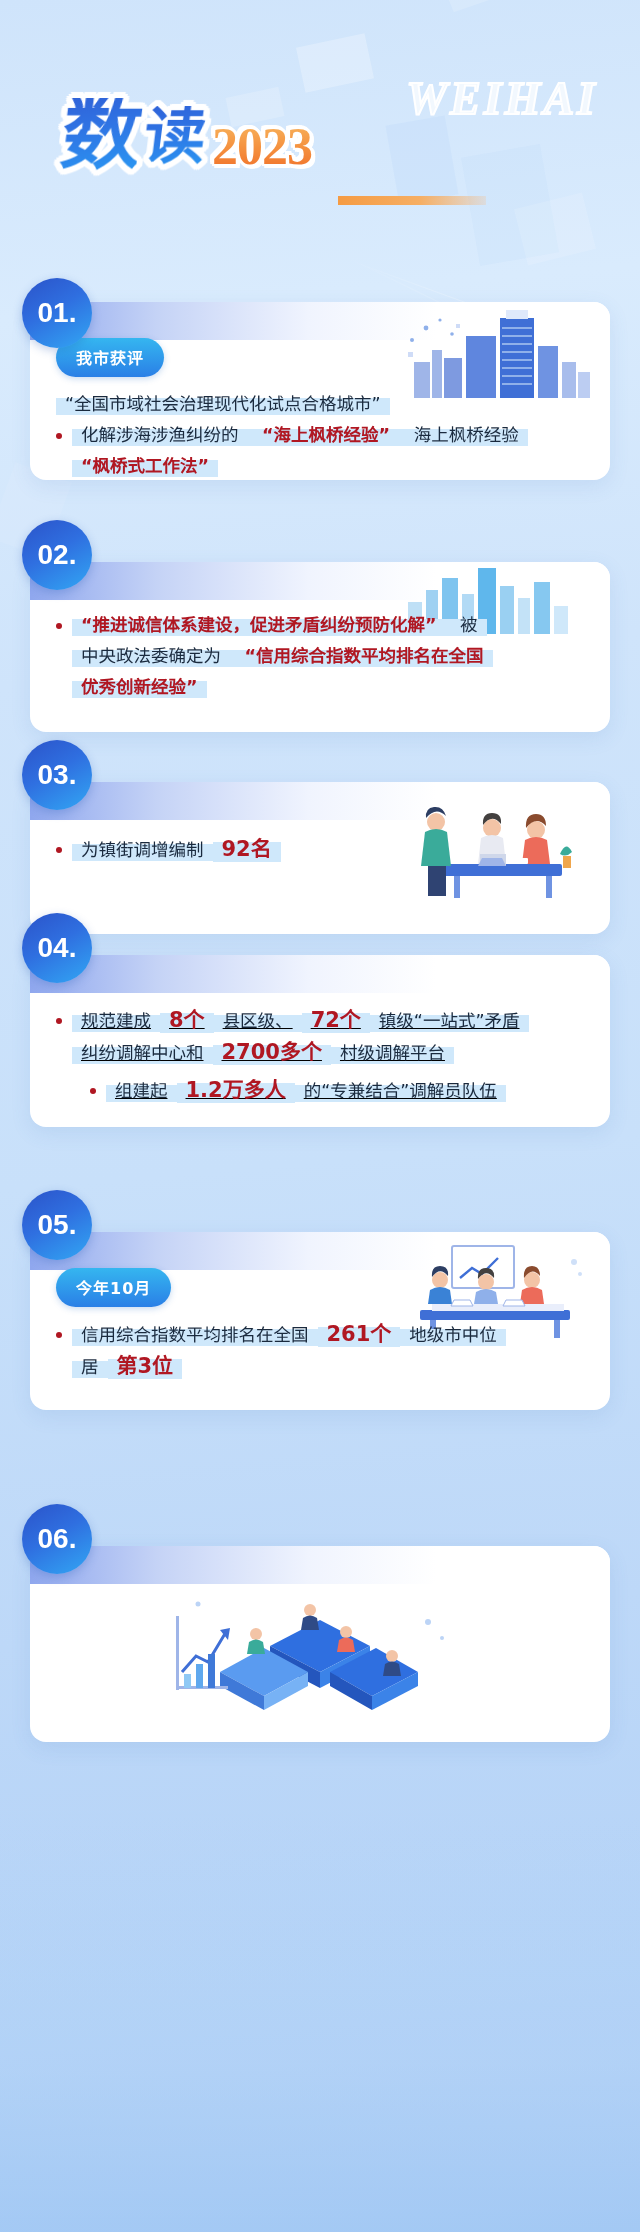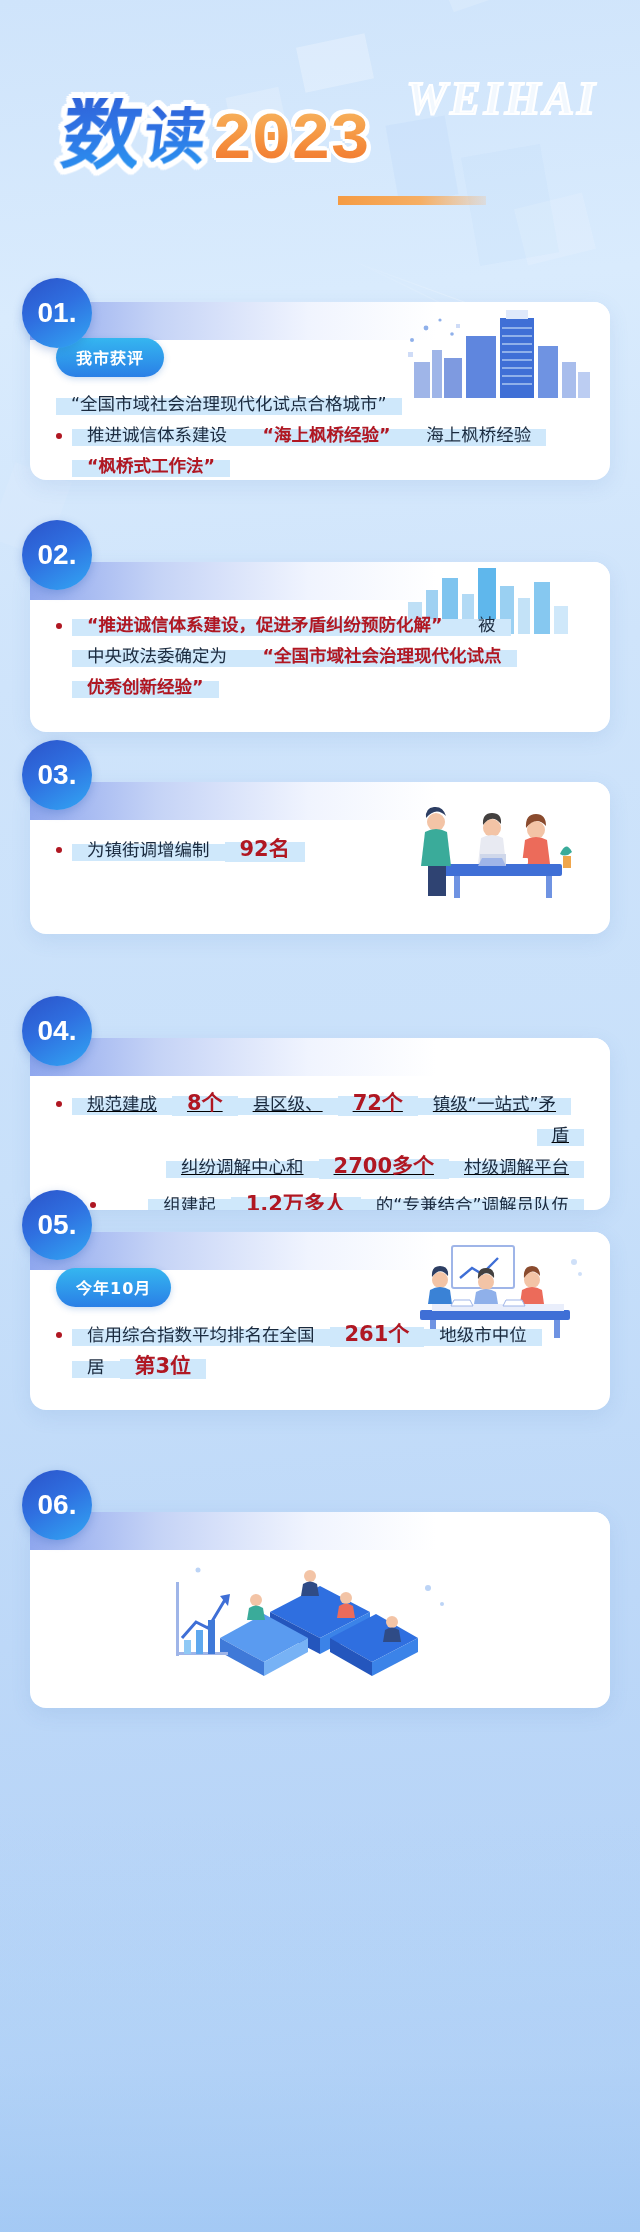--- a/index.html
+++ b/index.html
@@ -44,22 +44,22 @@
   .t-shu, .t-du {
     font-family:"DejaVu Sans","Liberation Sans",sans-serif; font-weight:bold;
     background:linear-gradient(170deg,#2f62d8 0%,#2f74e4 40%,#2a97f2 100%);
     -webkit-background-clip:text; background-clip:text; color:transparent;
     -webkit-text-stroke:0px;
     filter:drop-shadow(2px 0 0 #fff) drop-shadow(-2px 0 0 #fff) drop-shadow(0 2px 0 #fff) drop-shadow(0 -2px 0 #fff) drop-shadow(2px 2px 0 #fff) drop-shadow(-2px -2px 0 #fff) drop-shadow(2px -2px 0 #fff) drop-shadow(-2px 2px 0 #fff);
   }
   .t-shu { font-size:80px; line-height:0.92; transform:skewX(-7deg); letter-spacing:-2px; }
   .t-du  { font-size:62px; line-height:1; transform:skewX(-7deg); margin-left:4px; margin-bottom:4px; }
   .t-year {
-    font-family:Liberation Mono, monospace; font-weight:bold;
-    font-size:67px; line-height:0.94; margin-left:6px; letter-spacing:-1px;
+    font-family:Liberation Serif, serif; font-weight:bold;
+    font-size:52px; line-height:0.94; margin-left:6px; letter-spacing:-1px;
     background:linear-gradient(180deg,#f7b25c 0%,#f59340 48%,#f0702a 100%);
     -webkit-background-clip:text; background-clip:text; color:transparent;
     filter:drop-shadow(2px 0 0 #fff) drop-shadow(-2px 0 0 #fff) drop-shadow(0 2px 0 #fff) drop-shadow(0 -2px 0 #fff) drop-shadow(2px 2px 0 #fff) drop-shadow(-2px -2px 0 #fff);
   }
   .underbar { position:absolute; left:338px; top:196px; width:148px; height:9px;
               background:linear-gradient(90deg,#f59b43 0%,#f6ae63 55%,rgba(246,190,140,0.25) 100%); }
 
   
   .section { position:absolute; left:0; width:592px; }
   .num-badge {
@@ -84,21 +84,21 @@
     display:inline-block; padding:7px 20px 8px 20px; border-radius:999px;
     background:linear-gradient(180deg,#35b6f0 0%,#2a7fe6 100%);
     color:#fff; font-size:16px; font-weight:bold; letter-spacing:1px;
     font-family:"DejaVu Sans","Liberation Sans",sans-serif;
     box-shadow:0 2px 6px rgba(40,110,200,0.25);
   }
 
   .line { font-family:"DejaVu Sans","Liberation Sans",sans-serif;
           font-size:17.5px; line-height:31px; color:#1a2a3e; position:relative; }
   .line .hl { background:linear-gradient(180deg,rgba(206,231,251,0) 22%,#cfe8fb 22%,#cfe8fb 100%);
-              padding:1px 15px; box-decoration-break:clone; -webkit-box-decoration-break:clone; }
+              padding:1px 9px; box-decoration-break:clone; -webkit-box-decoration-break:clone; }
   .em-red { color:#b01722; font-weight:bold; }
   .em-red-b { color:#b01722; font-weight:bold; font-size:21px; }
   .bullet::before {
     content:""; position:absolute; left:-14px; top:13px; width:6px; height:6px;
     border-radius:50%; background:#b01722;
   }
   .bullet { padding-left:2px; margin-left:14px; }
   .indent { margin-left:16px; }
 
   
@@ -183,21 +183,21 @@
             <rect x="50" y="18" width="4" height="4"></rect>
           </g>
       </svg>
     </div>
     <div class="card-inner">
       <div>
         <span class="pill">我市获评</span>
       </div>
       <div style="height:12px"></div>
       <div class="line"><span class="hl">“全国市域社会治理现代化试点合格城市”</span></div>
-      <div class="line bullet"><span class="hl">推进诚信体系建设 </span><span class="hl em-red">“海上枫桥经验”</span><span class="hl"> 海上枫桥经验</span></div>
+      <div class="line bullet"><span class="hl">化解涉海涉渔纠纷的 </span><span class="hl em-red">“海上枫桥经验”</span><span class="hl"> 海上枫桥经验</span></div>
       <div class="line indent"><span class="hl em-red">“枫桥式工作法”</span></div>
     </div>
   </div>
 </div>
 
 <div class="section" style="top:520px;height:215px;">
   <div class="num-badge">02.</div>
   <div class="card" style="top:42px;height:170px;">
     <div class="illus" style="right:36px;top:6px;">
       <svg width="170" height="66" viewBox="0 0 170 66">
@@ -207,21 +207,21 @@
         <rect x="58" y="26" width="12" height="40" fill="#b2daf5"></rect>
         <rect x="74" y="0" width="18" height="66" fill="#5fb7ec"></rect>
         <rect x="96" y="18" width="14" height="48" fill="#9ad0f2"></rect>
         <rect x="114" y="30" width="12" height="36" fill="#c3e2f7"></rect>
         <rect x="130" y="14" width="16" height="52" fill="#86c8f0"></rect>
         <rect x="150" y="38" width="14" height="28" fill="#cfe8fa"></rect>
       </svg>
     </div>
     <div class="card-inner" style="padding-top:48px;">
       <div class="line bullet"><span class="hl em-red">“推进诚信体系建设，促进矛盾纠纷预防化解”</span><span class="hl"> 被</span></div>
-      <div class="line indent"><span class="hl">中央政法委确定为 </span><span class="hl em-red">“全国市域社会治理现代化试点</span></div>
+      <div class="line indent"><span class="hl">中央政法委确定为 </span><span class="hl em-red">“信用综合指数平均排名在全国</span></div>
       <div class="line indent"><span class="hl em-red">优秀创新经验”</span></div>
     </div>
   </div>
 </div>
 
 <div class="section" style="top:740px;height:200px;">
   <div class="num-badge">03.</div>
   <div class="card" style="top:42px;height:152px;">
     <div class="illus" style="right:30px;top:22px;">
       <svg width="160" height="95" viewBox="0 0 160 95">
@@ -253,21 +253,21 @@
           </g>
         <rect x="143" y="52" width="8" height="12" fill="#f0a64c"></rect>
       </svg>
     </div>
     <div class="card-inner" style="padding-top:52px;">
       <div class="line bullet"><span class="hl">为镇街调增编制</span><span class="hl em-red-b">92名</span></div>
     </div>
   </div>
 </div>
 
-<div class="section" style="top:996px;height:218px;text-align:right;">
+<div class="section" style="top:913px;height:218px;">
   <div class="num-badge">04.</div>
   <div class="card" style="top:42px;height:172px;">
     <div class="card-inner" style="padding-top:50px;text-decoration:underline;">
       <div class="line bullet"><span class="hl">规范建成</span><span class="hl em-red-b">8个</span><span class="hl">县区级、</span><span class="hl em-red-b">72个</span><span class="hl">镇级“一站式”矛盾</span></div>
       <div class="line indent"><span class="hl">纠纷调解中心和</span><span class="hl em-red-b">2700多个</span><span class="hl">村级调解平台</span></div>
       <div class="line bullet" style="margin-top:6px;margin-left:48px;"><span class="hl">组建起</span><span class="hl em-red-b">1.2万多人</span><span class="hl">的“专兼结合”调解员队伍</span></div>
     </div>
   </div>
 </div>
 
@@ -309,21 +309,21 @@
       <div>
         <span class="pill">今年10月</span>
       </div>
       <div style="height:12px"></div>
       <div class="line bullet"><span class="hl">信用综合指数平均排名在全国</span><span class="hl em-red-b">261个</span><span class="hl">地级市中位</span></div>
       <div class="line indent"><span class="hl">居</span><span class="hl em-red-b">第3位</span></div>
     </div>
   </div>
 </div>
 
-<div class="section" style="top:1470px;height:240px;padding-left:12px;">
+<div class="section" style="top:1504px;height:240px;padding-left:12px;">
   <div class="num-badge">06.</div>
   <div class="card" style="top:42px;height:196px;">
     <div class="illus" style="left:130px;top:40px;">
       <svg width="300" height="135" viewBox="0 0 300 135">
 
         <g>
           <polygon points="110,60 160,34 210,60 160,86" fill="#2f6fe0"></polygon>
           <polygon points="110,60 160,86 160,102 110,76" fill="#2456bd"></polygon>
           <polygon points="210,60 160,86 160,102 210,76" fill="#3b83e8"></polygon>
 

